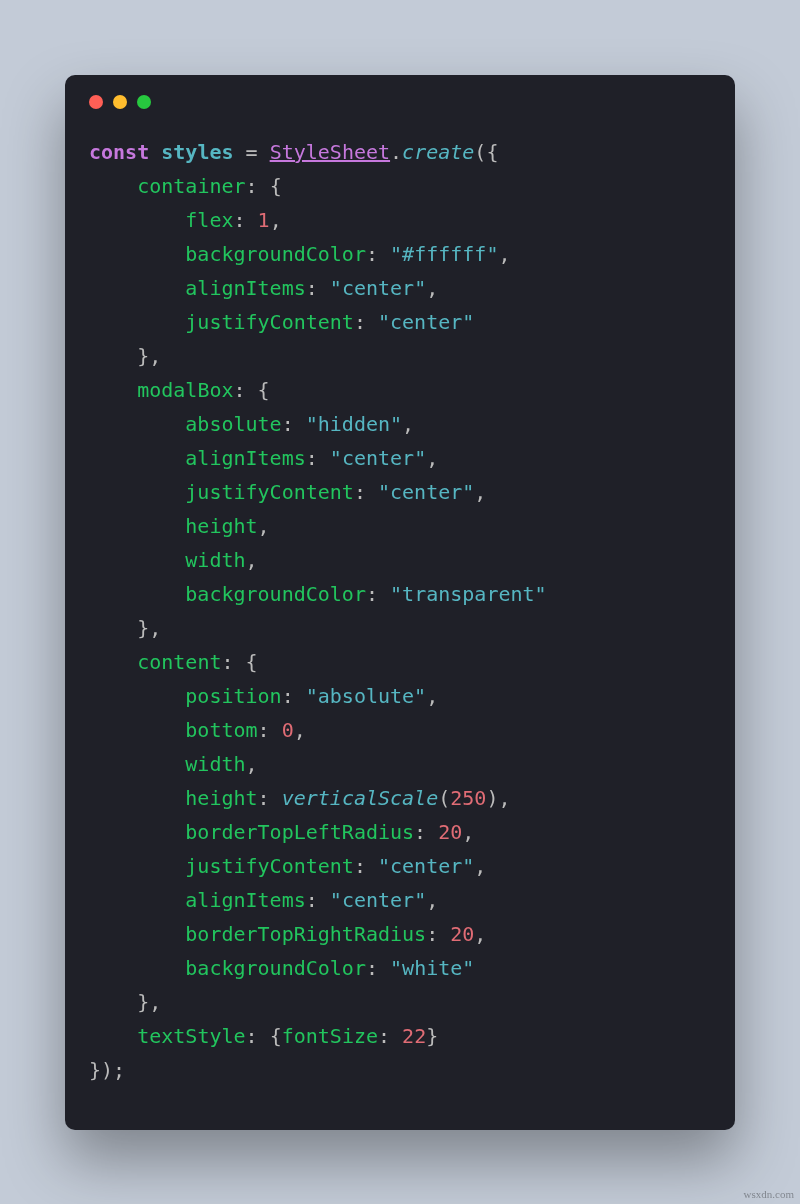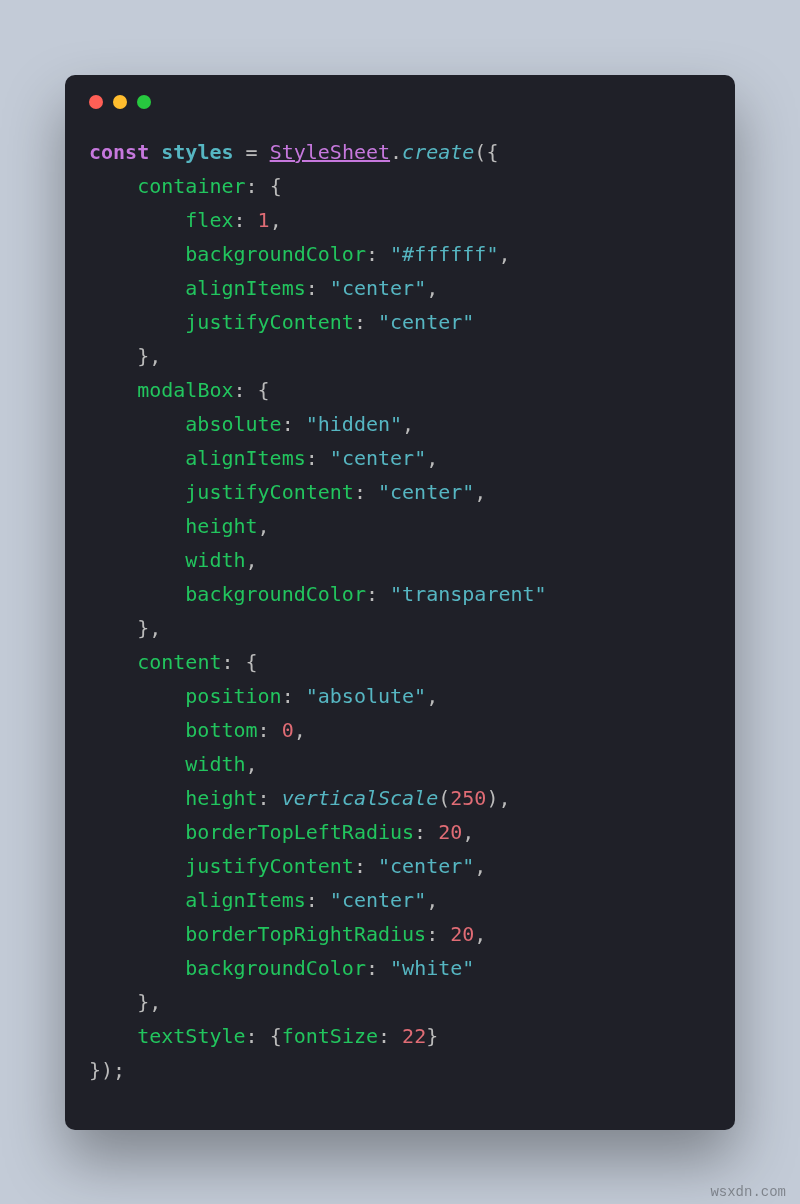--- a/index.html
+++ b/index.html
@@ -47,25 +47,25 @@
   .tk-var    { color: #56b6c2; font-weight: bold; } 
   .tk-type   { color: #c678dd; text-decoration: underline; } 
   .tk-fn     { color: #56b6c2; font-style: italic; } 
   .tk-prop   { color: #22c55e; } 
   .tk-str    { color: #56b6c2; } 
   .tk-num    { color: #e06c75; } 
   .tk-punct  { color: #bbbbbb; }
   .tk-dot    { color: #bbbbbb; }
   .footer-mark {
     position: absolute;
-    right: 14px;
+    right: 6px;
     bottom: 4px;
-    font-size: 14px;
+    font-size: 11px;
     color: rgba(0,0,0,0.35);
-    font-family: Liberation Mono, monospace;
+    font-family: Liberation Serif, serif;
   }
 </style>
 </head>
 <body>
 
 <div class="frame">
   <div class="traffic-lights">
     <div class="dot red"></div>
     <div class="dot yellow"></div>
     <div class="dot green"></div>

